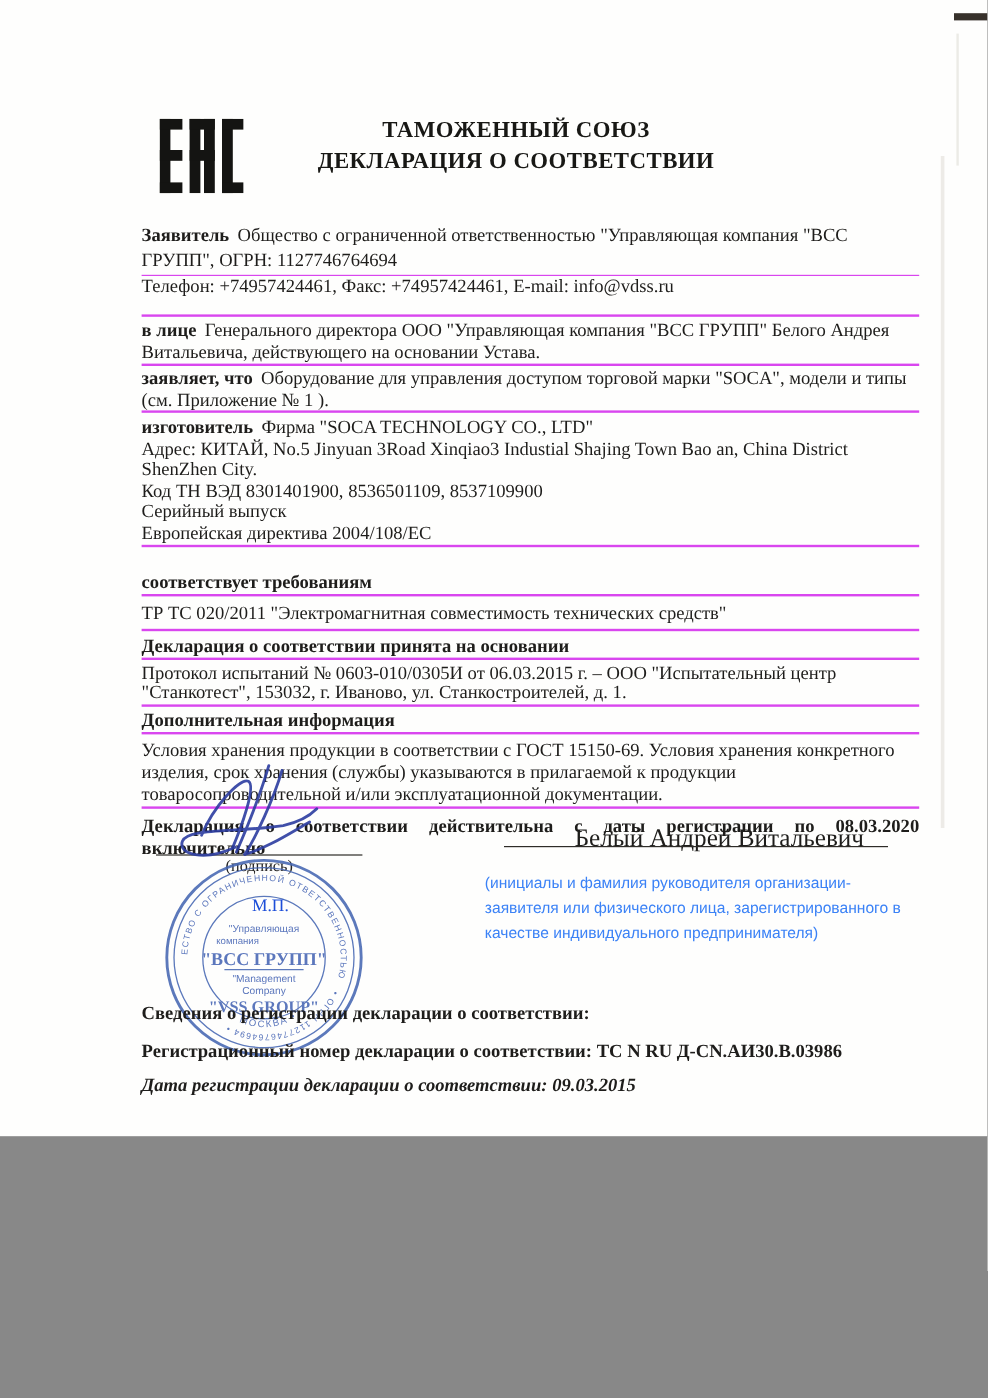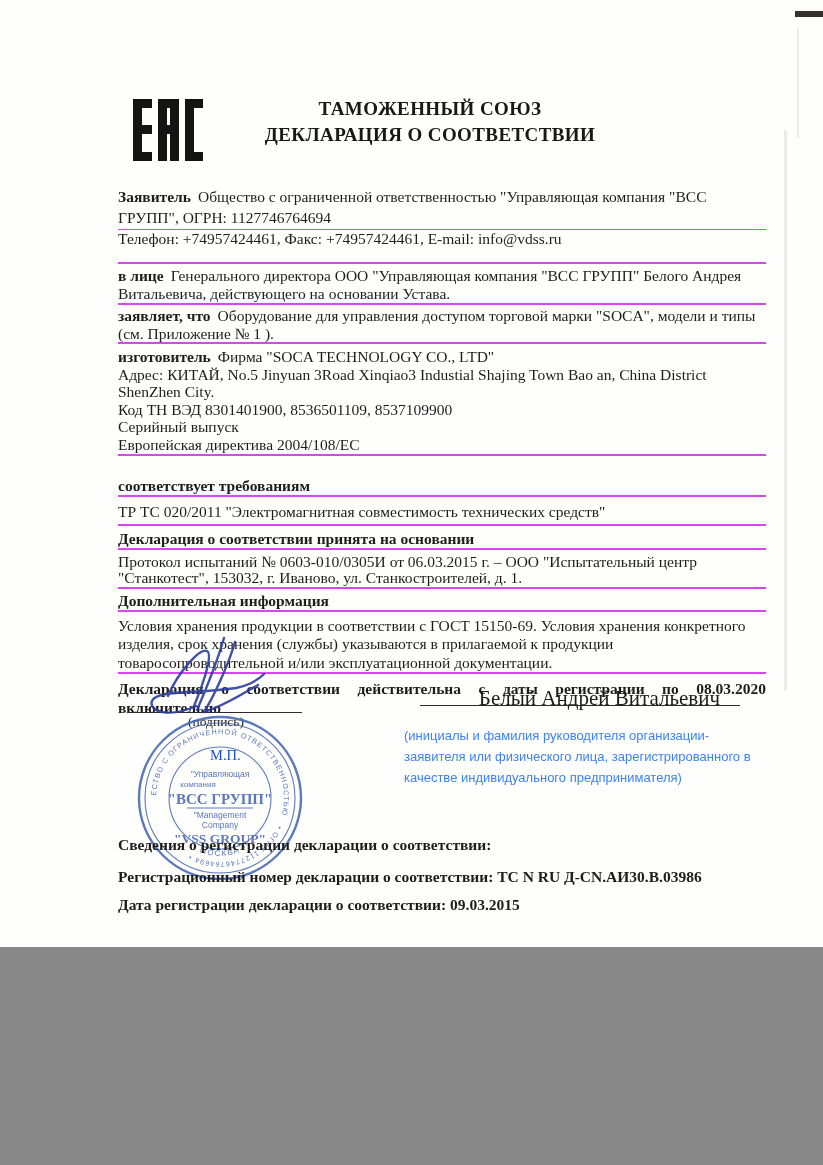--- a/index.html
+++ b/index.html
@@ -35,21 +35,21 @@
   #head-name{position:absolute;left:400px;top:686px;width:320px;text-align:right;font-size:21px;}
   #head-cap{position:absolute;left:404px;top:709px;width:352px;text-align:left;
             font-family:"Liberation Sans", sans-serif;font-size:13px;line-height:21px;color:#3b82f6;margin-top:16px;}
   #mp{position:absolute;left:210px;top:747px;font-size:14.5px;color:#1d4ed8;z-index:5;}
   #sig-blue{position:absolute;left:138px;top:632px;z-index:4;}
   #stamp-vss{position:absolute;left:135px;top:713px;opacity:.88;z-index:2;}
   
   .regline{position:absolute;left:118px;font-weight:bold;font-size:15.5px;z-index:6;}
   #reg1{top:836px;}
   #reg2{top:868px;}
-  #reg3{top:896px;}
+  #reg3{top:896px;font-style:italic;}
   
   #stamp-tinko{position:absolute;left:482px;top:1000px;opacity:.85;z-index:2;}
   .bluestamp{position:absolute;font-family:"DejaVu Sans", sans-serif;font-weight:bold;
              color:#3d56bd;z-index:3;}
   #copy-verna{left:633px;top:1016px;font-size:11px;letter-spacing:3px;}
   #copy-verna .gap{display:inline-block;width:22px;}
   #gen-dir{left:611px;top:1038px;font-size:12px;letter-spacing:1px;word-spacing:10px;}
   #kle{left:652px;top:1053px;font-size:13.5px;letter-spacing:2px;}
   #sig-dark{position:absolute;left:458px;top:1012px;z-index:7;}
   

